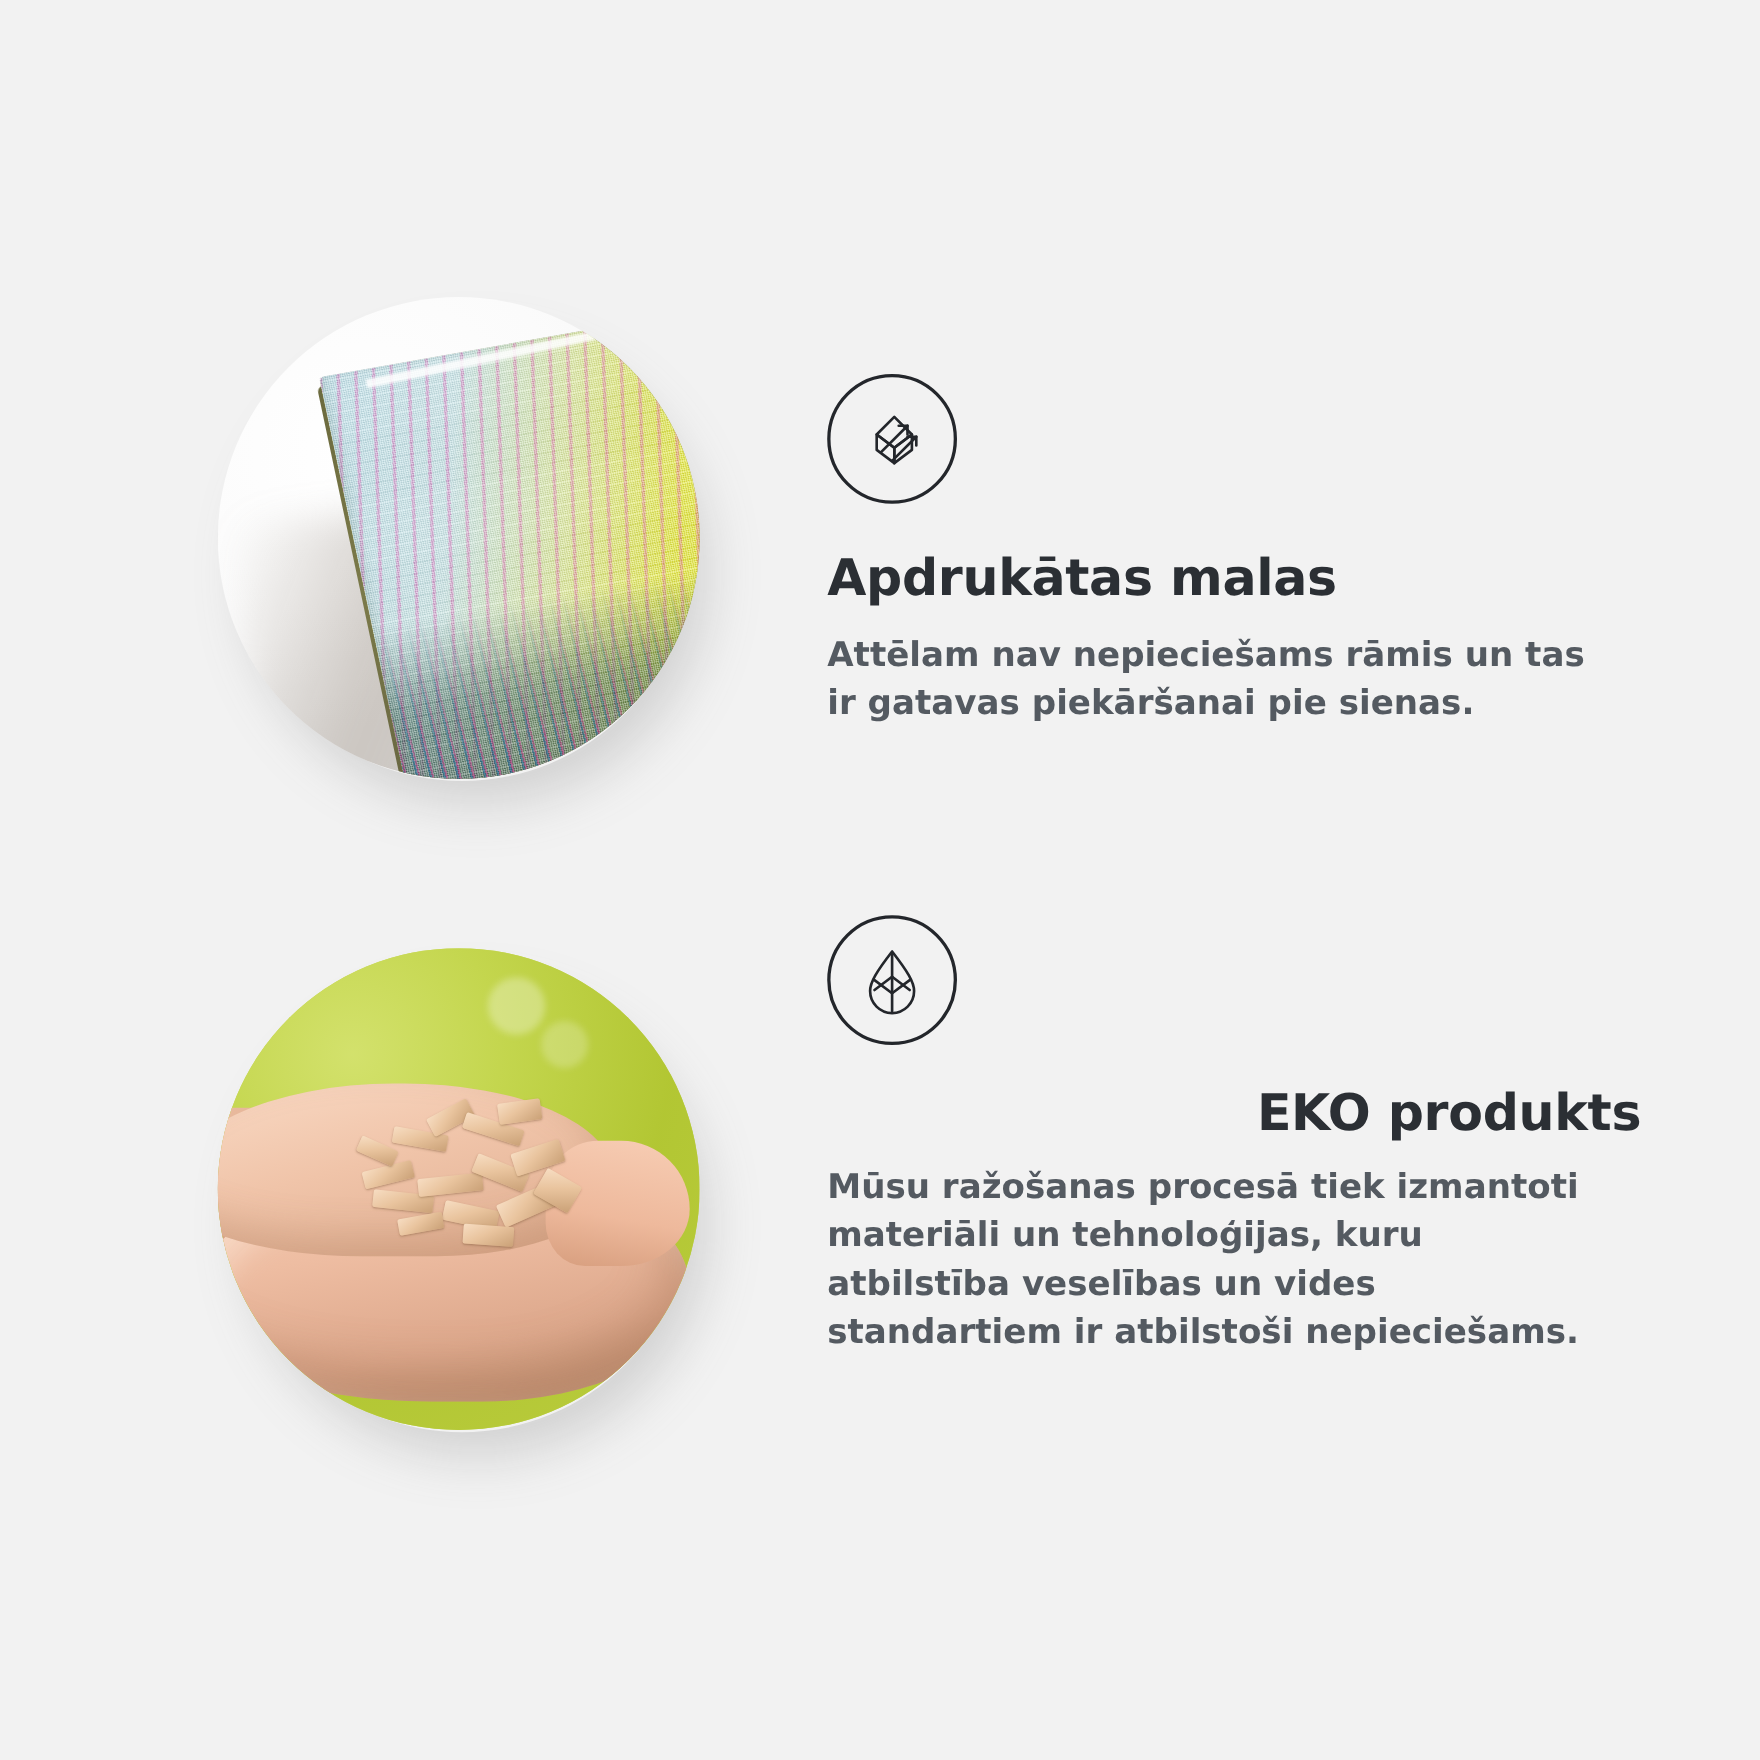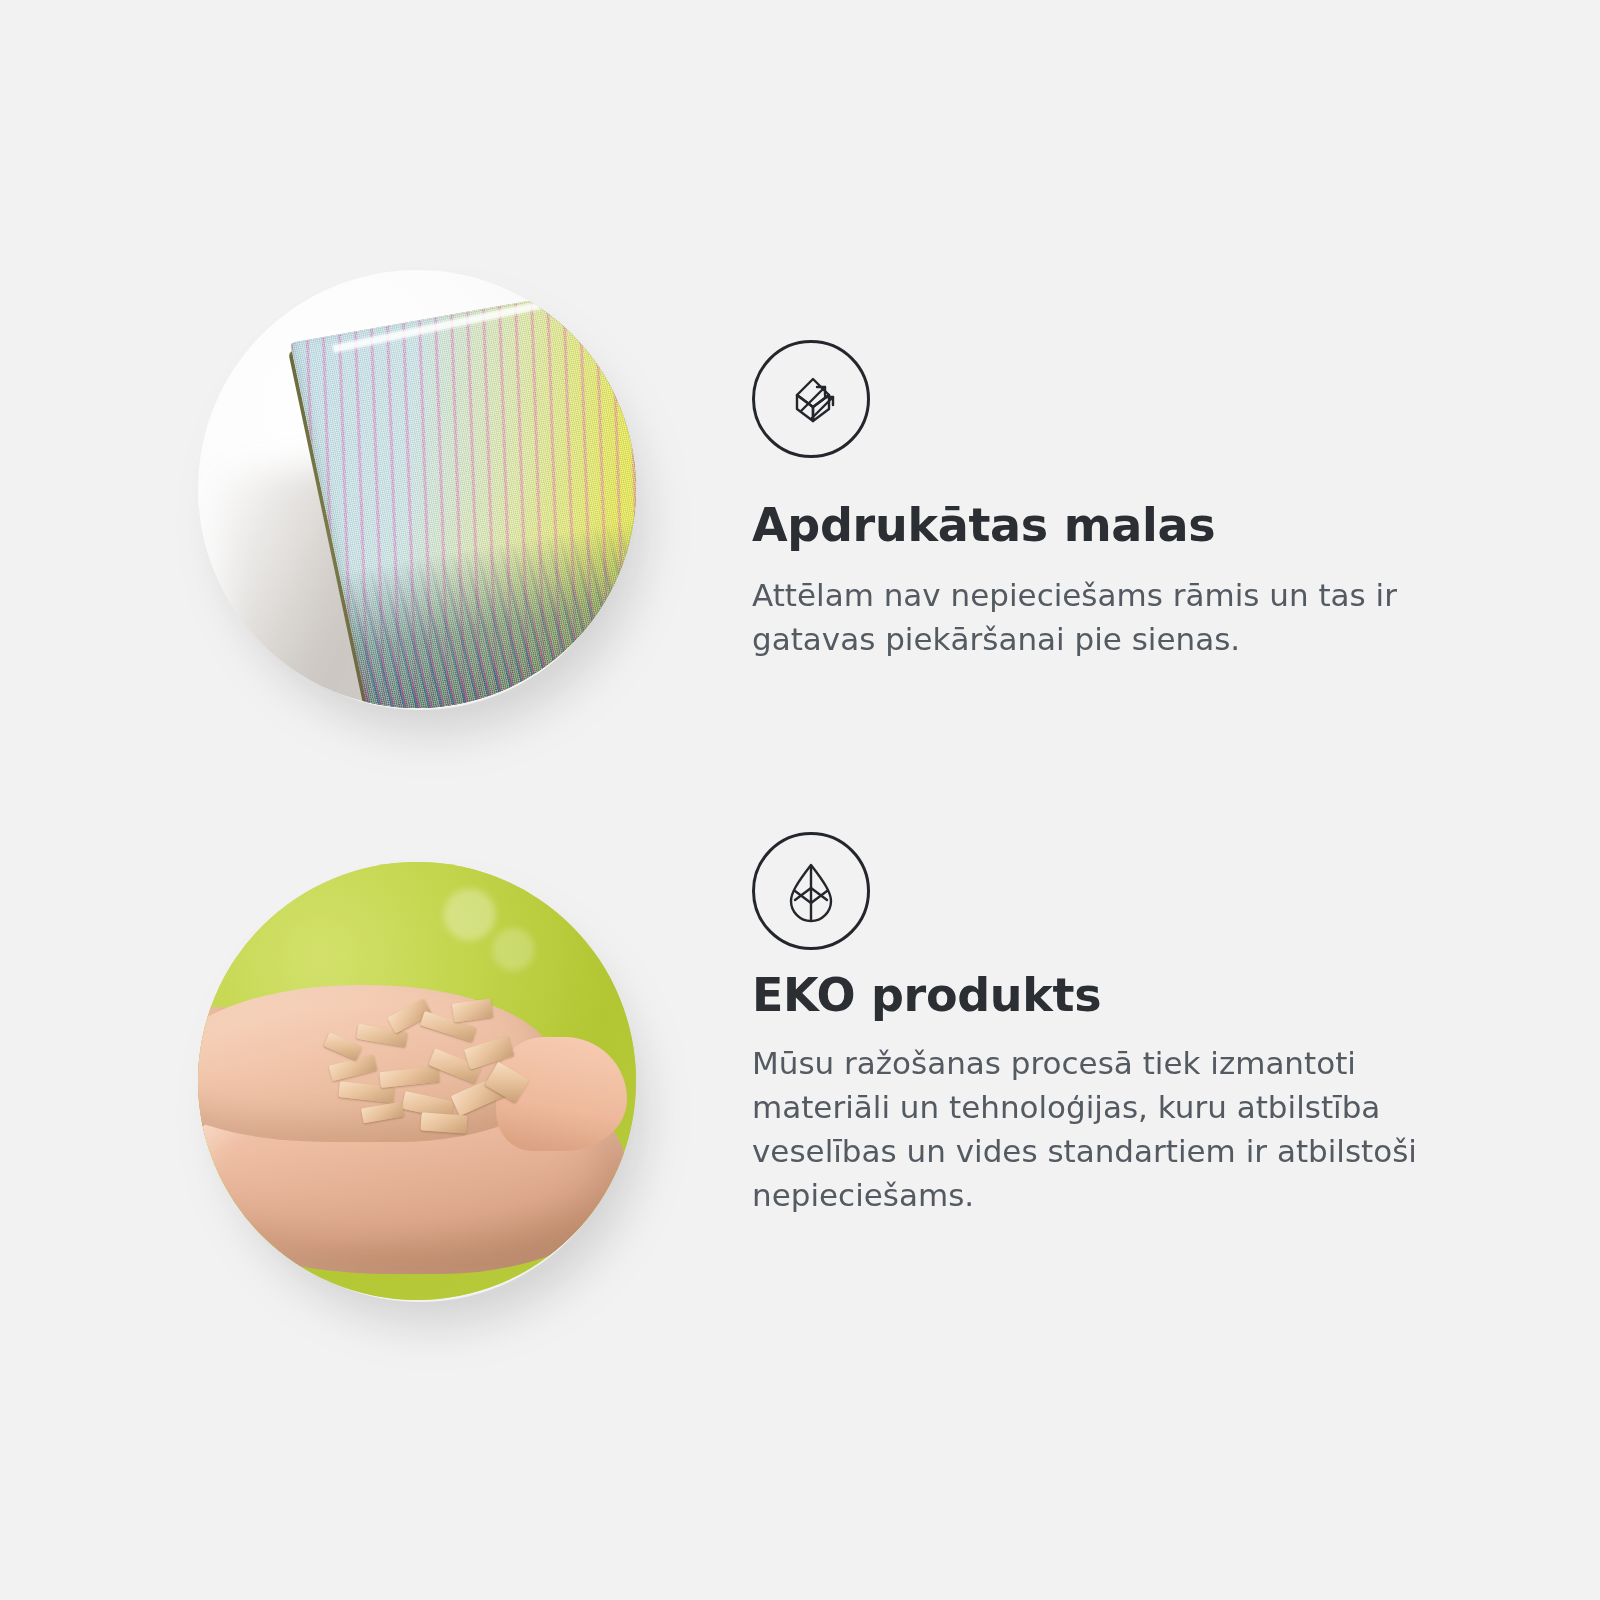--- a/index.html
+++ b/index.html
@@ -234,28 +234,28 @@
     margin: 0;
     padding: 0;
     font-family: "DejaVu Sans", "Liberation Sans", sans-serif;
     font-size: 46px;
     font-weight: 700;
     color: #2b2f34;
     letter-spacing: -0.3px;
     line-height: 1.1;
   }
   .t1 { margin-top: 42px; }
-  .t2 { margin-top: 20px; }
+  .t2 { margin-top: 36px; text-align: right; }
 
   .feature-desc {
     margin: 0;
     padding: 0;
     font-family: "DejaVu Sans", "Liberation Sans", sans-serif;
     font-size: 31px;
-    font-weight: 400;
+    font-weight: 700;
     color: #545a61;
     line-height: 1.42;
     max-width: 716px;
     white-space: pre-line;
   }
   .d1 { margin-top: 22px; }
   .d2 { margin-top: 20px; }
 </style>
 </head>
 <body>

